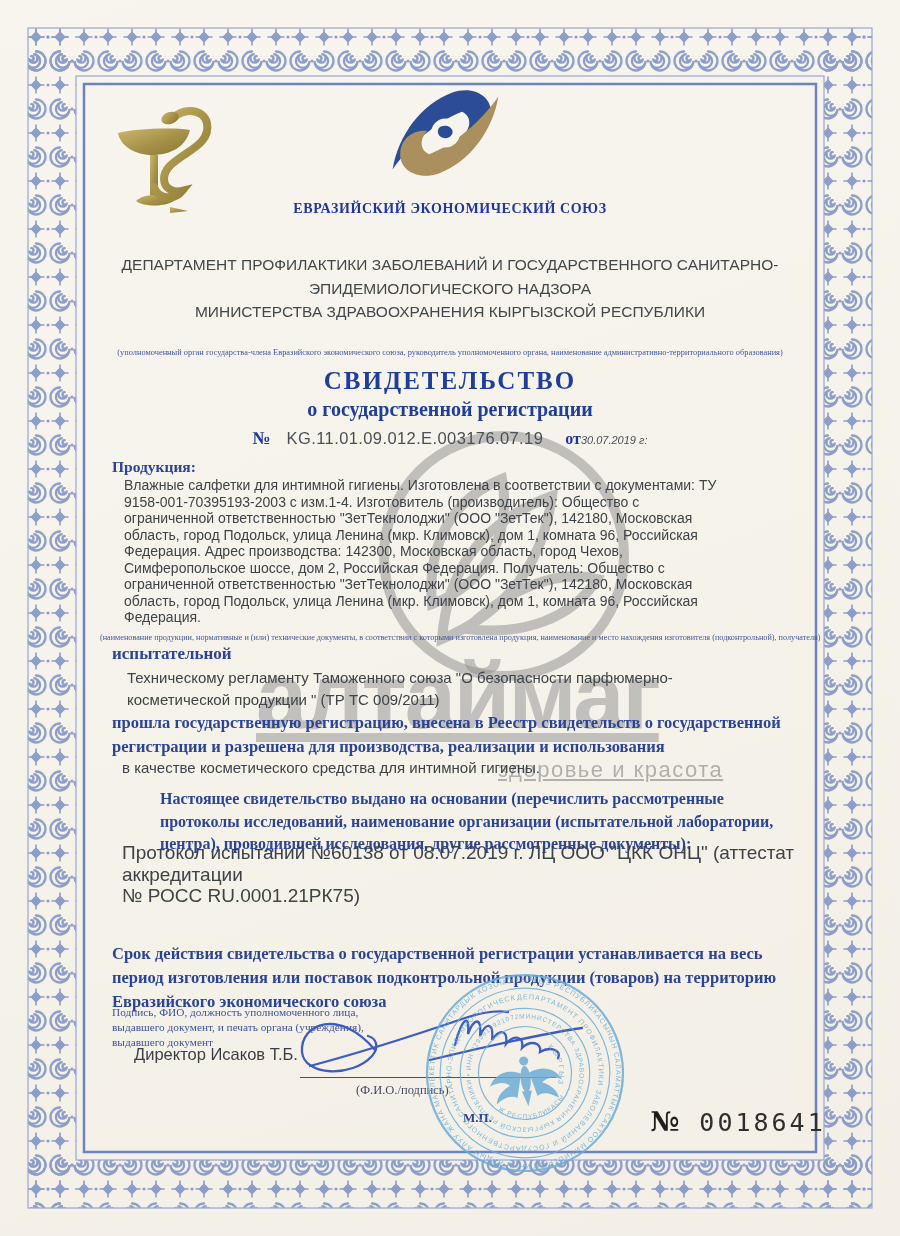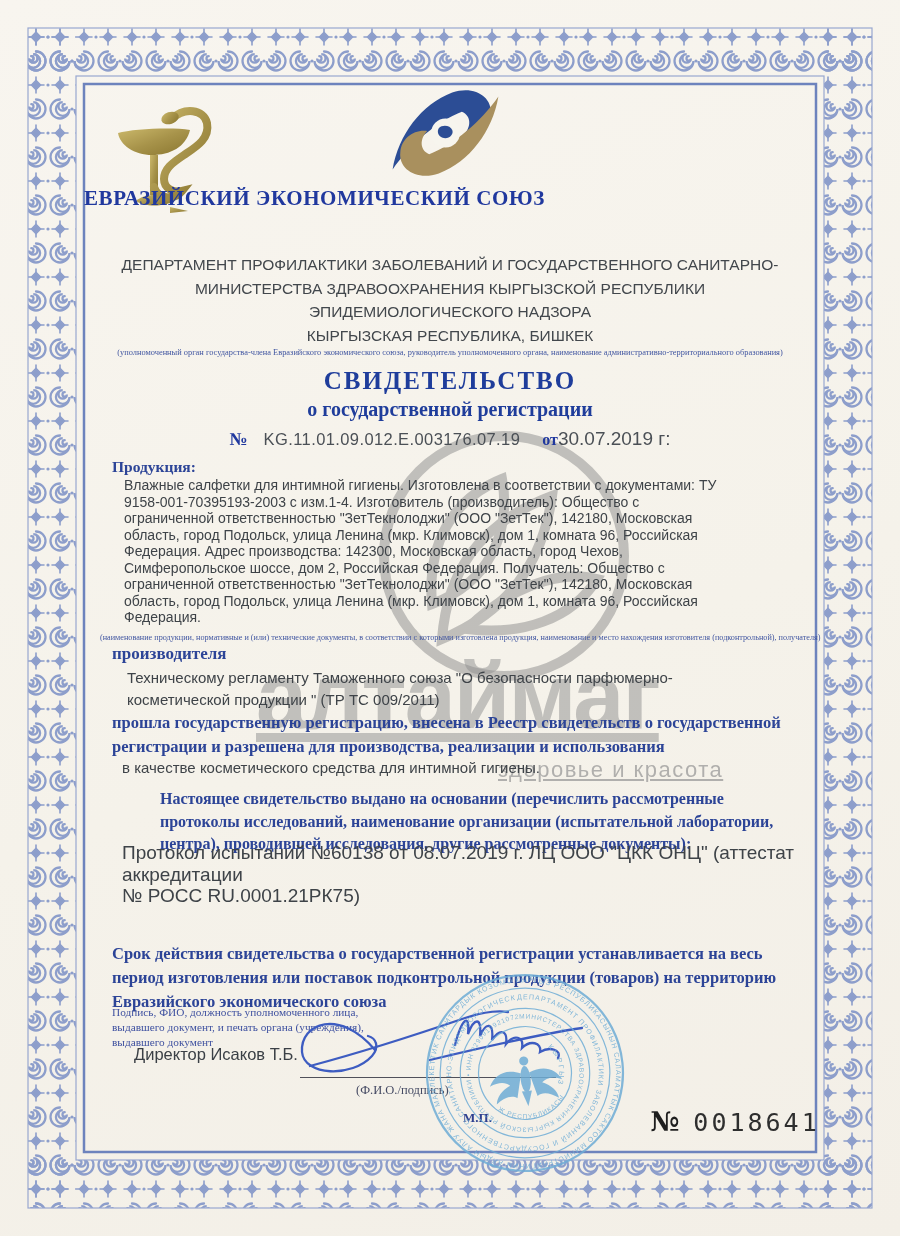--- a/index.html
+++ b/index.html
@@ -1,50 +1,50 @@
 <!DOCTYPE html>
 <html><head>
 <meta charset="utf-8">
 <style>
   html,body{margin:0;padding:0;background:#e9e7e1;}
   .page{position:relative;width:900px;height:1236px;background:linear-gradient(160deg,#f8f5ef 0%,#f5f2ea 55%,#f3efe7 100%);overflow:hidden;font-family:"Liberation Sans",sans-serif;}
   .abs{position:absolute;}
   .z1{z-index:1;text-decoration:underline;} .z2{z-index:2;} .z3{z-index:3;}
   .border-svg{position:absolute;left:0;top:0;z-index:0;}
 
-  .union-title{left:84px;right:84px;top:186px;text-align:left;font-family:"Liberation Serif",serif;font-weight:bold;font-size:21px;letter-spacing:.6px;color:#20389e;}
+  .union-title{left:84px;right:84px;top:201px;text-align:center;font-family:"Liberation Serif",serif;font-weight:bold;font-size:14px;letter-spacing:.6px;color:#20389e;}
   .dept{left:84px;right:84px;top:253px;text-align:center;font-size:15.5px;line-height:23.5px;color:#42474c;}
   .authority-note{left:84px;right:84px;top:348px;text-align:center;font-family:"Liberation Serif",serif;font-size:8.4px;color:#4156a1;white-space:nowrap;}
   .cert-title{left:84px;right:84px;top:367px;text-align:center;font-family:"Liberation Serif",serif;font-weight:bold;font-size:25px;letter-spacing:2px;color:#1f3d9b;}
   .cert-subtitle{left:84px;right:84px;top:398px;text-align:center;font-family:"Liberation Serif",serif;font-weight:bold;font-size:20px;color:#1f3d9b;}
   .number-line{left:84px;right:84px;top:428px;text-align:center;color:#4b5056;}
   .num-label{font-family:"Liberation Serif",serif;font-weight:bold;font-size:18px;color:#20389e;margin-right:16px;}
   .num-value{font-size:16.5px;letter-spacing:.4px;margin-right:22px;}
   .date-label{font-family:"Liberation Serif",serif;font-weight:bold;font-size:16px;color:#20389e;}
-  .date-value{font-size:19px;}
+  .date-value{font-size:11px;font-style:italic;}
   .product-label{left:112px;top:458px;font-family:"Liberation Serif",serif;font-weight:bold;font-size:15.5px;color:#2c4497;}
   .product-text{left:124px;top:477px;width:690px;font-size:14px;line-height:16.5px;color:#3e4348;white-space:pre-line;}
   .fineprint2{left:100px;top:633px;font-family:"Liberation Serif",serif;font-size:8.2px;color:#4156a1;white-space:nowrap;}
   .conforms{left:112px;top:644px;font-family:"Liberation Serif",serif;font-weight:bold;font-size:17px;color:#2c4497;}
   .conforms-text{left:127px;top:667px;font-size:15px;line-height:22px;color:#3e4348;white-space:pre-line;}
   .registered{left:112px;top:711px;font-family:"Liberation Serif",serif;font-weight:bold;font-size:16.5px;line-height:23.5px;color:#2c4497;white-space:pre-line;}
   .registered-usage{left:122px;top:759px;font-size:15px;color:#3e4348;}
   .basis{left:112px;top:788px;font-family:"Liberation Serif",serif;font-weight:bold;font-size:16px;line-height:22.5px;color:#2c4497;white-space:pre-line;margin-left:48px;}
   .protocol{left:122px;top:842px;font-size:19px;line-height:21.5px;color:#3e4348;white-space:pre-line;}
   .validity{left:112px;top:942px;font-family:"Liberation Serif",serif;font-weight:bold;font-size:16.5px;line-height:23.8px;color:#2c4497;white-space:pre-line;}
   .sign-note{left:112px;top:1005px;font-family:"Liberation Serif",serif;font-size:11.3px;line-height:14.8px;color:#3f51a0;white-space:pre-line;}
   .director{left:134px;top:1045px;font-size:16.5px;color:#3b4046;}
   .sig-svg{left:280px;top:990px;}
   .sig-line{left:300px;top:1077px;width:256px;height:0;border-top:1.5px solid #50505a;}
   .sig-caption{left:356px;top:1083px;font-family:"Liberation Serif",serif;font-size:12.5px;color:#454a63;}
   .stamp{left:424px;top:972px;opacity:.85;}
   .mp{left:463px;top:1110px;font-family:"Liberation Serif",serif;font-weight:bold;font-size:13px;color:#2d3f8f;}
   .plate{left:650px;top:1106px;color:#1e1e1e;}
   .plate-no{font-family:"DejaVu Serif",serif;font-weight:bold;font-size:27px;}
-  .plate-digits{font-family:"DejaVu Sans Mono",monospace;font-size:25px;letter-spacing:3px;color:#2e2e2e;margin-left:14px;}
+  .plate-digits{font-family:"DejaVu Sans Mono",monospace;font-size:25px;letter-spacing:3px;color:#2e2e2e;margin-left:20px;}
   .wm-circle{left:372px;top:424px;opacity:.5;}
   .wm-brand{left:256px;top:650px;font-size:92px;font-weight:bold;color:#8f8f8f;opacity:.5;letter-spacing:-2px;line-height:1;}
   .wm-tagline{left:498px;top:757px;font-size:22px;color:#949494;opacity:.7;letter-spacing:1.5px;}
 </style>
 </head>
 <body>
 
 <div class="page">
 
   <svg class="border-svg" width="900" height="1236" viewBox="0 0 900 1236">
@@ -112,23 +112,22 @@
       <path d="M120,12 C114,48 90,80 58,92 C36,100 16,88 18,70 C19,56 32,46 46,48 C38,56 38,68 48,72 C74,62 102,38 120,12 Z" fill="#a9905e"></path>
       <circle cx="65" cy="50" r="15" fill="#f7f5ee"></circle>
       <path d="M58,45 C62,41 70,42 72,47 C74,52 68,57 62,55 C57,53 56,48 58,45 Z" fill="#2c4d95"></path>
     </svg>
   </div>
 
   <div class="abs union-title z2">ЕВРАЗИЙСКИЙ ЭКОНОМИЧЕСКИЙ СОЮЗ</div>
 
   <div class="abs dept z2">
     <div>ДЕПАРТАМЕНТ ПРОФИЛАКТИКИ ЗАБОЛЕВАНИЙ И ГОСУДАРСТВЕННОГО САНИТАРНО-</div>
+    <div>ЭПИДЕМИОЛОГИЧЕСКОГО НАДЗОРА</div>
     <div>МИНИСТЕРСТВА ЗДРАВООХРАНЕНИЯ КЫРГЫЗСКОЙ РЕСПУБЛИКИ</div>
-    <div>ЭПИДЕМИОЛОГИЧЕСКОГО НАДЗОРА</div>
-    <div>КЫРГЫЗСКАЯ РЕСПУБЛИКА, БИШКЕК</div>
   </div>
 
   <div class="abs authority-note z2">(уполномоченный орган государства-члена Евразийского экономического союза, руководитель уполномоченного органа, наименование административно-территориального образования)</div>
 
   <div class="abs cert-title z2">СВИДЕТЕЛЬСТВО</div>
   <div class="abs cert-subtitle z2">о государственной регистрации</div>
 
   <div class="abs number-line z2">
     <span class="num-label">№</span><span class="num-value">KG.11.01.09.012.Е.003176.07.19</span><span class="date-label">от</span><span class="date-value">30.07.2019 г:</span>
   </div>
@@ -138,21 +137,21 @@
 9158-001-70395193-2003 с изм.1-4. Изготовитель (производитель): Общество с
 ограниченной ответственностью "ЗетТекнолоджи" (ООО "ЗетТек"), 142180, Московская
 область, город Подольск, улица Ленина (мкр. Климовск), дом 1, комната 96, Российская
 Федерация. Адрес производства: 142300, Московская область, город Чехов,
 Симферопольское шоссе, дом 2, Российская Федерация.  Получатель: Общество с
 ограниченной ответственностью "ЗетТекнолоджи" (ООО "ЗетТек"), 142180, Московская
 область, город Подольск, улица Ленина (мкр. Климовск), дом 1, комната 96, Российская
 Федерация.</div>
   <div class="abs fineprint2 z2">(наименование продукции, нормативные и (или) технические документы, в соответствии с которыми изготовлена продукция, наименование и место нахождения изготовителя (подконтрольной), получателя)</div>
 
-  <div class="abs conforms z2">производителя</div>
+  <div class="abs conforms z2">испытательной</div>
   <div class="abs conforms-text z2">Техническому регламенту Таможенного союза "О безопасности парфюмерно-
 косметической продукции " (ТР ТС 009/2011)</div>
 
   <div class="abs registered z2">прошла государственную регистрацию, внесена в Реестр свидетельств о государственной
 регистрации и разрешена для производства, реализации и использования</div>
   <div class="abs registered-usage z2">в качестве косметического средства для интимной гигиены.</div>
 
   <div class="abs basis z2">Настоящее свидетельство выдано на основании (перечислить рассмотренные
 протоколы исследований, наименование организации (испытательной лаборатории,
 центра), проводившей исследования, другие рассмотренные документы):</div>

